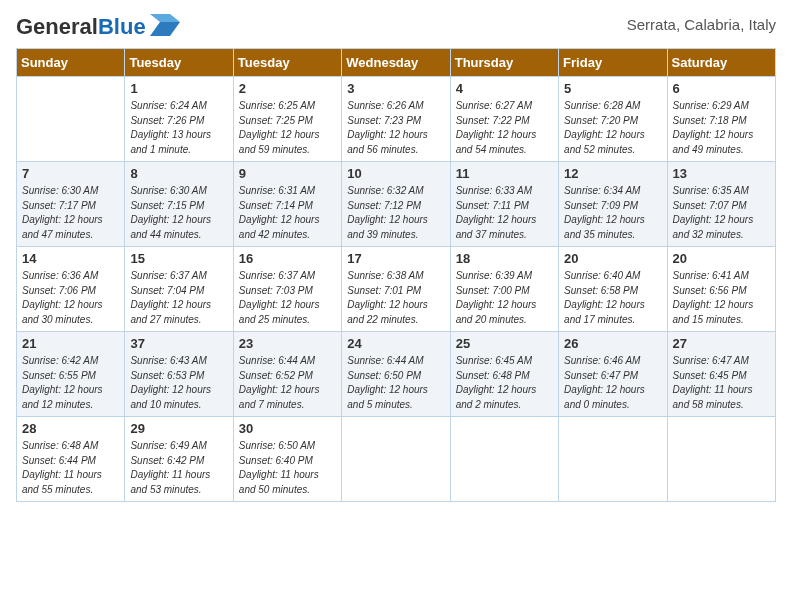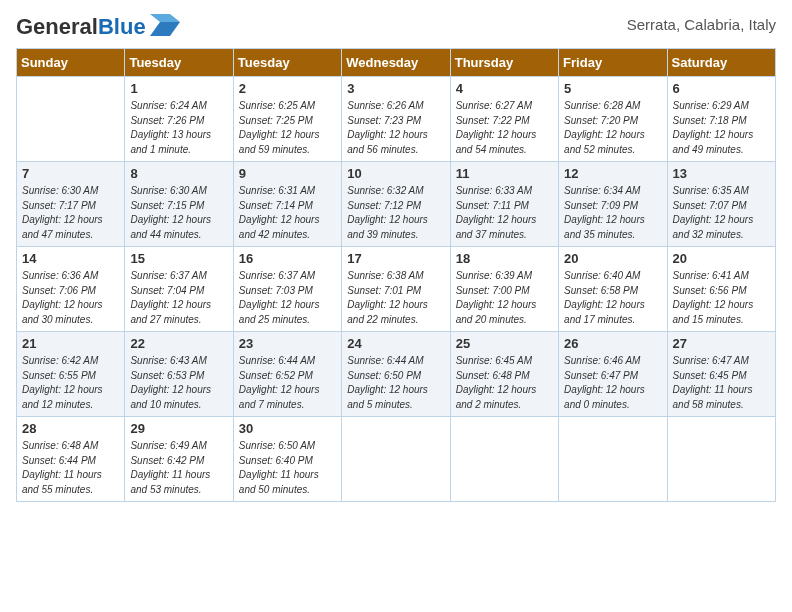--- a/index.html
+++ b/index.html
@@ -202,21 +202,21 @@
           <div class="day-number">20</div>
           <div class="day-info">Sunrise: 6:41 AM<br>Sunset: 6:56 PM<br>Daylight: 12 hours<br>and 15 minutes.</div>
         </td>
       </tr>
       <tr class="row-shaded">
         <td>
           <div class="day-number">21</div>
           <div class="day-info">Sunrise: 6:42 AM<br>Sunset: 6:55 PM<br>Daylight: 12 hours<br>and 12 minutes.</div>
         </td>
         <td>
-          <div class="day-number">22</div>
+          <div class="day-number">37</div>
           <div class="day-info">Sunrise: 6:43 AM<br>Sunset: 6:53 PM<br>Daylight: 12 hours<br>and 10 minutes.</div>
         </td>
         <td>
           <div class="day-number">23</div>
           <div class="day-info">Sunrise: 6:44 AM<br>Sunset: 6:52 PM<br>Daylight: 12 hours<br>and 7 minutes.</div>
         </td>
         <td>
           <div class="day-number">24</div>
           <div class="day-info">Sunrise: 6:44 AM<br>Sunset: 6:50 PM<br>Daylight: 12 hours<br>and 5 minutes.</div>
         </td>

